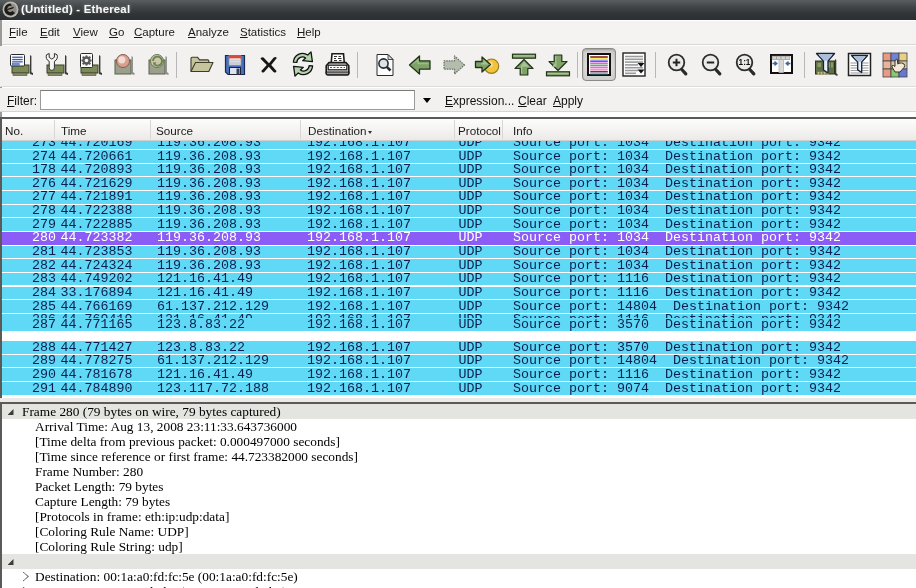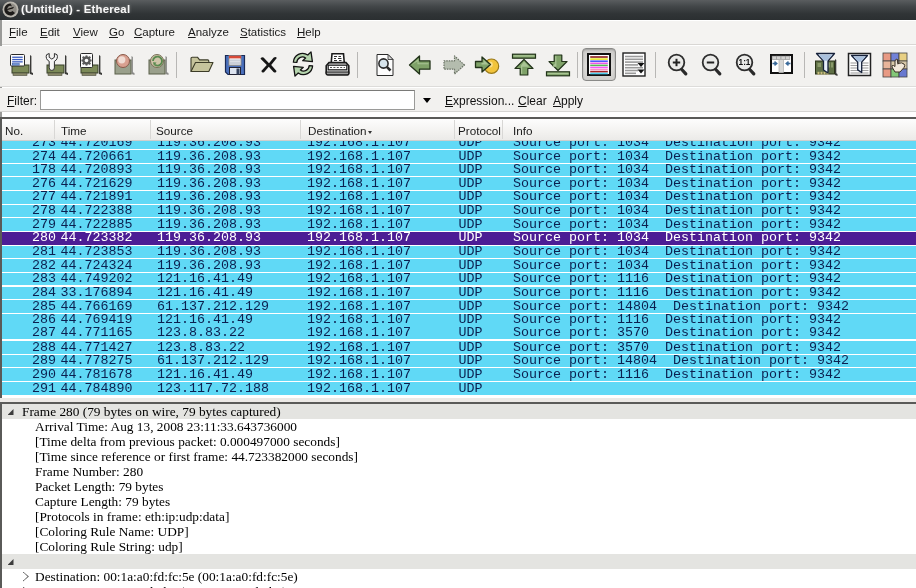--- a/index.html
+++ b/index.html
@@ -30,21 +30,21 @@
   border-top:2px solid #5a5a58; border-left:2px solid #5a5a58; }
 #phead { left:2px; top:119px; width:914px; height:22px;
   background:linear-gradient(#fdfdfd, #f3f2f0 60%, #ebeae8);
   border-bottom:1px solid #d0cfcd; }
 .hlabel { top:123.5px; font-size:11.7px; color:#1a1a1a; }
 .hsep { top:120px; width:1px; height:19px; background:#d8d7d5; }
 #rows { left:2px; top:141px; width:914px; height:256px; overflow:hidden; background:#fff;text-align:center; }
 .prow { position:absolute; left:0; width:914px; height:13.65px; background:#60d9f6;
   border-bottom:1.15px solid #ffffff; font-family:"Liberation Mono", monospace;
   font-size:13.33px; line-height:12.8px; color:#0b2050; white-space:pre; }
-.prow.sel { background:#4c1d95; color:#ffffff; }
+.prow.sel { background:#8b5cf6; color:#ffffff; }
 .prow span { position:absolute; top:0.5px; }
 .c0{left:30px}.c1{left:58.5px}.c2{left:155px}.c3{left:305px}.c4{left:456.5px}.c5{left:511px}
 
 #dpane { left:0; top:402px; width:916px; height:186px; background:#fff;
   border-top:2px solid #5a5a58; border-left:2px solid #5a5a58; }
 .dline { position:absolute; left:2px; width:914px; height:15px;
   font-family:Liberation Serif, serif; font-size:13.33px; line-height:15px;
   color:#000; white-space:pre; }
 .dline.hl { background:#e4e4e1; }
 .dline .t { position:absolute; left:20px; }
@@ -356,25 +356,25 @@
     <div class="prow" style="top:49.95px"><span class="c0">277</span><span class="c1">44.721891</span><span class="c2">119.36.208.93</span><span class="c3">192.168.1.107</span><span class="c4">UDP</span><span class="c5">Source port: 1034  Destination port: 9342</span></div>
     <div class="prow" style="top:63.6px"><span class="c0">278</span><span class="c1">44.722388</span><span class="c2">119.36.208.93</span><span class="c3">192.168.1.107</span><span class="c4">UDP</span><span class="c5">Source port: 1034  Destination port: 9342</span></div>
     <div class="prow" style="top:77.25px"><span class="c0">279</span><span class="c1">44.722885</span><span class="c2">119.36.208.93</span><span class="c3">192.168.1.107</span><span class="c4">UDP</span><span class="c5">Source port: 1034  Destination port: 9342</span></div>
     <div class="prow sel" style="top:90.9px"><span class="c0">280</span><span class="c1">44.723382</span><span class="c2">119.36.208.93</span><span class="c3">192.168.1.107</span><span class="c4">UDP</span><span class="c5">Source port: 1034  Destination port: 9342</span></div>
     <div class="prow" style="top:104.55px"><span class="c0">281</span><span class="c1">44.723853</span><span class="c2">119.36.208.93</span><span class="c3">192.168.1.107</span><span class="c4">UDP</span><span class="c5">Source port: 1034  Destination port: 9342</span></div>
     <div class="prow" style="top:118.2px"><span class="c0">282</span><span class="c1">44.724324</span><span class="c2">119.36.208.93</span><span class="c3">192.168.1.107</span><span class="c4">UDP</span><span class="c5">Source port: 1034  Destination port: 9342</span></div>
     <div class="prow" style="top:131.85px"><span class="c0">283</span><span class="c1">44.749202</span><span class="c2">121.16.41.49</span><span class="c3">192.168.1.107</span><span class="c4">UDP</span><span class="c5">Source port: 1116  Destination port: 9342</span></div>
     <div class="prow" style="top:145.5px"><span class="c0">284</span><span class="c1">33.176894</span><span class="c2">121.16.41.49</span><span class="c3">192.168.1.107</span><span class="c4">UDP</span><span class="c5">Source port: 1116  Destination port: 9342</span></div>
     <div class="prow" style="top:159.15px"><span class="c0">285</span><span class="c1">44.766169</span><span class="c2">61.137.212.129</span><span class="c3">192.168.1.107</span><span class="c4">UDP</span><span class="c5">Source port: 14804  Destination port: 9342</span></div>
     <div class="prow" style="top:172.8px"><span class="c0">286</span><span class="c1">44.769419</span><span class="c2">121.16.41.49</span><span class="c3">192.168.1.107</span><span class="c4">UDP</span><span class="c5">Source port: 1116  Destination port: 9342</span></div>
-    <div class="prow" style="top:185px"><span class="c0">287</span><span class="c1">44.771165</span><span class="c2">123.8.83.22</span><span class="c3">192.168.1.107</span><span class="c4">UDP</span><span class="c5">Source port: 3570  Destination port: 9342</span></div>
+    <div class="prow" style="top:177px"><span class="c0">287</span><span class="c1">44.771165</span><span class="c2">123.8.83.22</span><span class="c3">192.168.1.107</span><span class="c4">UDP</span><span class="c5">Source port: 3570  Destination port: 9342</span></div>
     <div class="prow" style="top:200.1px"><span class="c0">288</span><span class="c1">44.771427</span><span class="c2">123.8.83.22</span><span class="c3">192.168.1.107</span><span class="c4">UDP</span><span class="c5">Source port: 3570  Destination port: 9342</span></div>
     <div class="prow" style="top:213.75px"><span class="c0">289</span><span class="c1">44.778275</span><span class="c2">61.137.212.129</span><span class="c3">192.168.1.107</span><span class="c4">UDP</span><span class="c5">Source port: 14804  Destination port: 9342</span></div>
     <div class="prow" style="top:227.4px"><span class="c0">290</span><span class="c1">44.781678</span><span class="c2">121.16.41.49</span><span class="c3">192.168.1.107</span><span class="c4">UDP</span><span class="c5">Source port: 1116  Destination port: 9342</span></div>
-    <div class="prow" style="top:241.05px"><span class="c0">291</span><span class="c1">44.784890</span><span class="c2">123.117.72.188</span><span class="c3">192.168.1.107</span><span class="c4">UDP</span></div>
+    <div class="prow" style="top:241.05px"><span class="c0">291</span><span class="c1">44.784890</span><span class="c2">123.117.72.188</span><span class="c3">192.168.1.107</span><span class="c4">UDP</span><span class="c5">Source port: 9074  Destination port: 9342</span></div>
   </div>
 <div class="abs" style="left:0;top:398px;width:916px;height:4px;background:#ece9e6"></div>
 <div class="abs" id="dpane"></div>
 <div id="dlines">
     <div class="dline hl" style="top:404px"><div class="exp"></div><span class="t">Frame 280 (79 bytes on wire, 79 bytes captured)</span></div>
     <div class="dline" style="top:419px"><span class="t2">Arrival Time: Aug 13, 2008 23:11:33.643736000</span></div>
     <div class="dline" style="top:434px"><span class="t2">[Time delta from previous packet: 0.000497000 seconds]</span></div>
     <div class="dline" style="top:449px"><span class="t2">[Time since reference or first frame: 44.723382000 seconds]</span></div>
     <div class="dline" style="top:464px"><span class="t2">Frame Number: 280</span></div>
     <div class="dline" style="top:479px"><span class="t2">Packet Length: 79 bytes</span></div>

